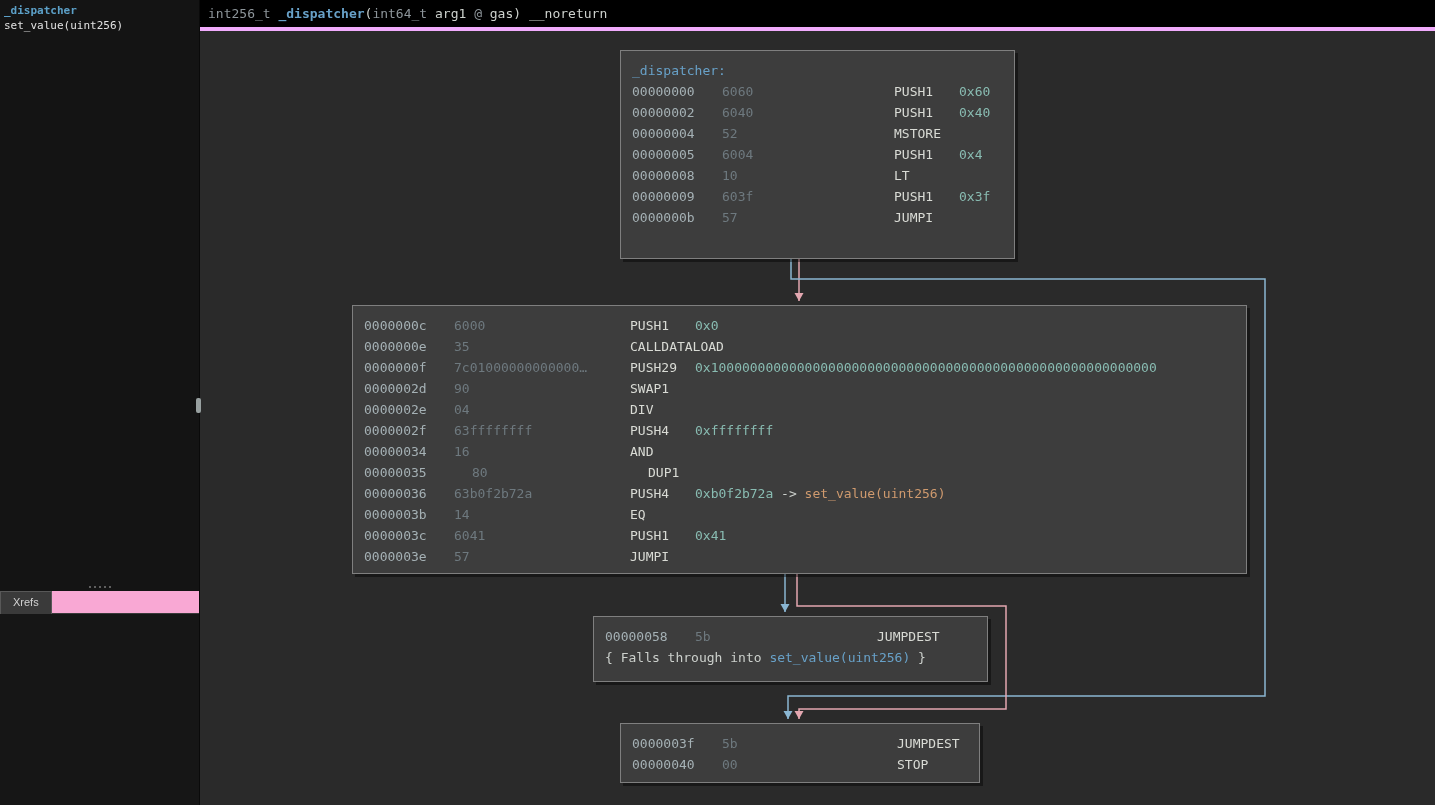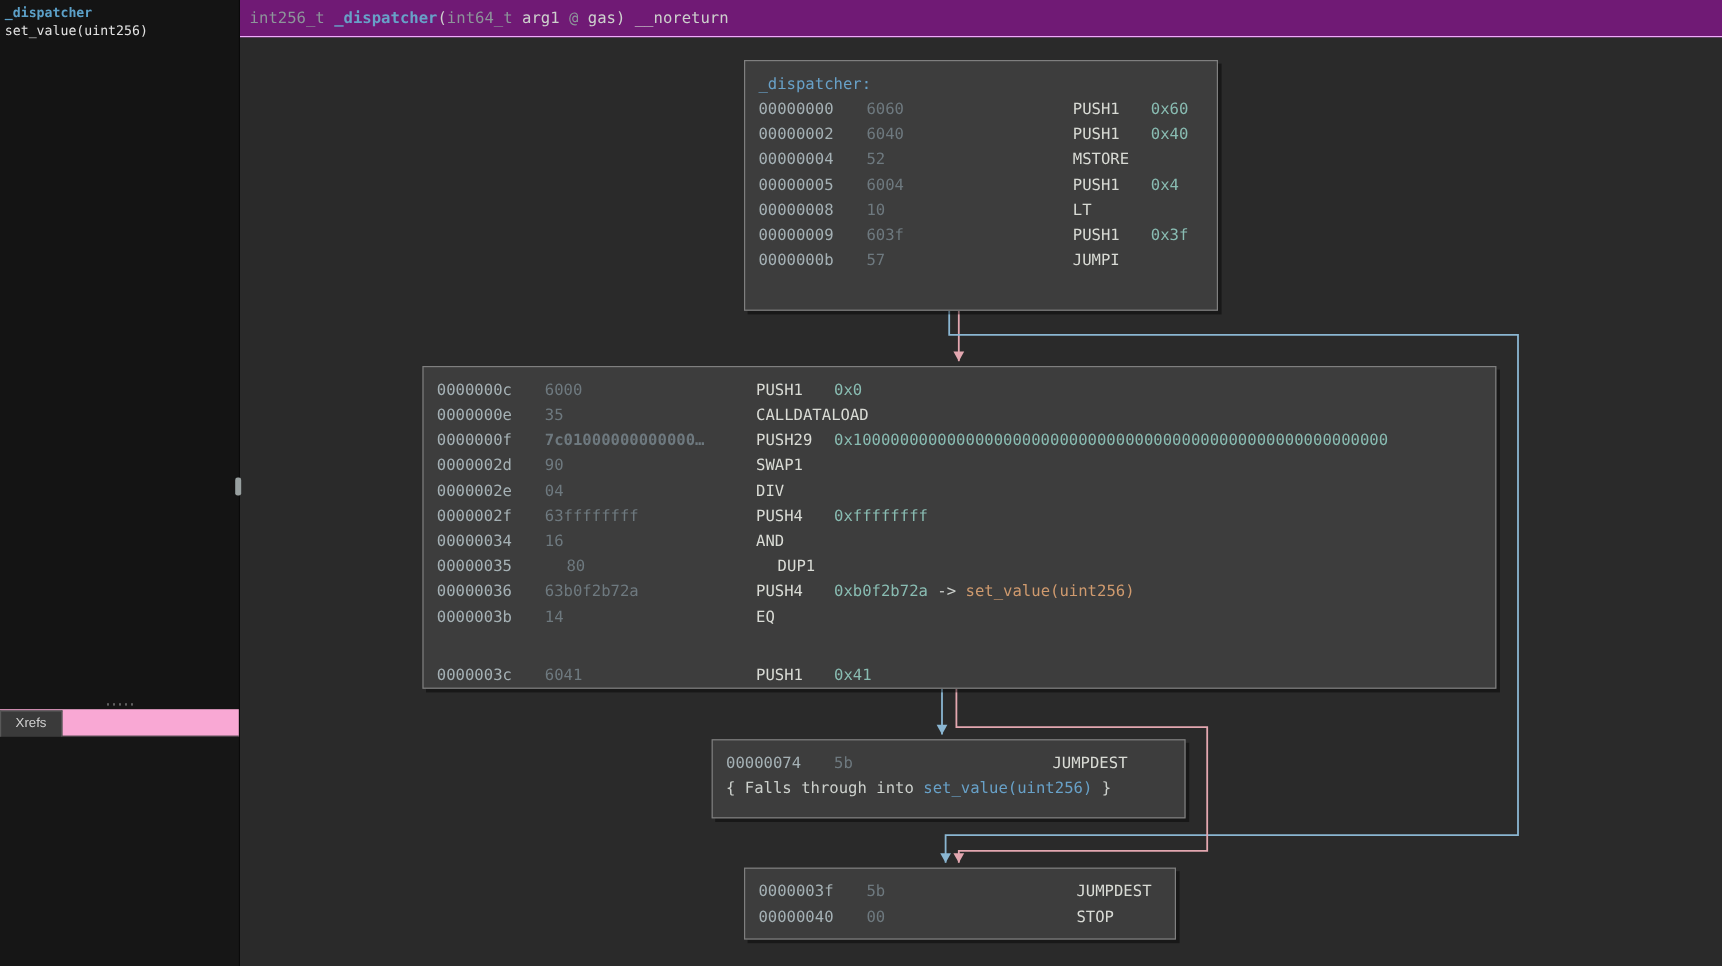--- a/index.html
+++ b/index.html
@@ -18,22 +18,22 @@
   .addr{display:inline-block;color:var(--c-addr)}
   .bytes{display:inline-block;color:var(--c-bytes)}
   .mnem{display:inline-block;min-width:65px;color:var(--c-mnemonic)}
   .op{color:var(--c-operand)}
   .plain{color:var(--c-plain)}
   .sym-call{color:var(--c-symbol_call)}
   .sym-blue{color:var(--c-accent_blue)}
   .label-row{color:var(--c-accent_blue)}
 
   
-  .sigbar{position:absolute;left:200px;top:0;right:0;height:31px;background:#701a75;
-          border-bottom:1px solid #f0abfc;z-index:4;display:flex;align-items:center;
+  .sigbar{position:absolute;left:200px;top:0;right:0;height:31px;background:#000000;
+          border-bottom:4px solid #f0abfc;z-index:4;display:flex;align-items:center;
           padding-left:8px;font-size:13px;white-space:pre}
   .tok-type{color:#8d959a}
   .tok-func{color:var(--c-accent_blue);font-weight:bold}
   .tok-plain{color:#cdd1cd}
 
   
   .sidebar{position:absolute;left:0;top:0;width:200px;height:805px;background:#141414;
            border-right:1px solid #0a0a0a;z-index:10}
   .func-list{position:absolute;top:0;left:0;right:0;height:583px;padding:3px 4px;overflow:hidden}
   .func-item{font-size:11px;line-height:15px;color:#e2e2e2;white-space:pre;cursor:pointer}
@@ -74,33 +74,33 @@
         <div class="row"><span class="addr" style="width: 90px;">00000002</span><span class="bytes" style="width: 172px;">6040</span><span class="insn"><span class="mnem">PUSH1</span><span class="op">0x40</span></span></div>
         <div class="row"><span class="addr" style="width: 90px;">00000004</span><span class="bytes" style="width: 172px;">52</span><span class="insn"><span class="mnem">MSTORE</span></span></div>
         <div class="row"><span class="addr" style="width: 90px;">00000005</span><span class="bytes" style="width: 172px;">6004</span><span class="insn"><span class="mnem">PUSH1</span><span class="op">0x4</span></span></div>
         <div class="row"><span class="addr" style="width: 90px;">00000008</span><span class="bytes" style="width: 172px;">10</span><span class="insn"><span class="mnem">LT</span></span></div>
         <div class="row"><span class="addr" style="width: 90px;">00000009</span><span class="bytes" style="width: 172px;">603f</span><span class="insn"><span class="mnem">PUSH1</span><span class="op">0x3f</span></span></div>
         <div class="row"><span class="addr" style="width: 90px;">0000000b</span><span class="bytes" style="width: 172px;">57</span><span class="insn"><span class="mnem">JUMPI</span></span></div>
       </div>
       <div class="block" style="left: 352px; top: 305px; width: 895px; height: 269px;">
         <div class="row"><span class="addr" style="width: 90px;">0000000c</span><span class="bytes" style="width: 176px;">6000</span><span class="insn"><span class="mnem">PUSH1</span><span class="op">0x0</span></span></div>
         <div class="row"><span class="addr" style="width: 90px;">0000000e</span><span class="bytes" style="width: 176px;">35</span><span class="insn"><span class="mnem">CALLDATALOAD</span></span></div>
-        <div class="row"><span class="addr" style="width: 90px;">0000000f</span><span class="bytes" style="width: 176px; font-weight: bold;">7c01000000000000…</span><span class="insn"><span class="mnem">PUSH29</span><span class="op">0x100000000000000000000000000000000000000000000000000000000</span></span></div>
+        <div class="row"><span class="addr" style="width: 90px;">0000000f</span><span class="bytes" style="width: 176px;">7c01000000000000…</span><span class="insn"><span class="mnem">PUSH29</span><span class="op">0x100000000000000000000000000000000000000000000000000000000</span></span></div>
         <div class="row"><span class="addr" style="width: 90px;">0000002d</span><span class="bytes" style="width: 176px;">90</span><span class="insn"><span class="mnem">SWAP1</span></span></div>
         <div class="row"><span class="addr" style="width: 90px;">0000002e</span><span class="bytes" style="width: 176px;">04</span><span class="insn"><span class="mnem">DIV</span></span></div>
         <div class="row"><span class="addr" style="width: 90px;">0000002f</span><span class="bytes" style="width: 176px;">63ffffffff</span><span class="insn"><span class="mnem">PUSH4</span><span class="op">0xffffffff</span></span></div>
         <div class="row"><span class="addr" style="width: 90px;">00000034</span><span class="bytes" style="width: 176px;">16</span><span class="insn"><span class="mnem">AND</span></span></div>
         <div class="row"><span class="addr" style="width: 90px;">00000035</span><span class="bytes" style="width: 176px; margin-left: 18px;">80</span><span class="insn"><span class="mnem">DUP1</span></span></div>
         <div class="row"><span class="addr" style="width: 90px;">00000036</span><span class="bytes" style="width: 176px;">63b0f2b72a</span><span class="insn"><span class="mnem">PUSH4</span><span class="op">0xb0f2b72a</span><span class="plain"> -&gt; </span><span class="sym-call">set_value(uint256)</span></span></div>
         <div class="row"><span class="addr" style="width: 90px;">0000003b</span><span class="bytes" style="width: 176px;">14</span><span class="insn"><span class="mnem">EQ</span></span></div>
-        <div class="row"><span class="addr" style="width: 90px;">0000003c</span><span class="bytes" style="width: 176px; margin-top: 28px;">6041</span><span class="insn"><span class="mnem">PUSH1</span><span class="op">0x41</span></span></div>
+        <div class="row"><span class="addr" style="width: 90px;">0000003c</span><span class="bytes" style="width: 176px;">6041</span><span class="insn"><span class="mnem">PUSH1</span><span class="op">0x41</span></span></div>
         <div class="row"><span class="addr" style="width: 90px;">0000003e</span><span class="bytes" style="width: 176px;">57</span><span class="insn"><span class="mnem">JUMPI</span></span></div>
       </div>
       <div class="block" style="left: 593px; top: 616px; width: 395px; height: 66px;">
-        <div class="row"><span class="addr" style="width: 90px;">00000074</span><span class="bytes" style="width: 182px;">5b</span><span class="insn"><span class="mnem">JUMPDEST</span></span></div>
+        <div class="row"><span class="addr" style="width: 90px;">00000058</span><span class="bytes" style="width: 182px;">5b</span><span class="insn"><span class="mnem">JUMPDEST</span></span></div>
         <div class="row comment-row"><span class="plain">{ Falls through into </span><span class="sym-blue">set_value(uint256)</span><span class="plain"> }</span></div>
       </div>
       <div class="block" style="left: 620px; top: 723px; width: 360px; height: 60px;">
         <div class="row"><span class="addr" style="width: 90px;">0000003f</span><span class="bytes" style="width: 175px;">5b</span><span class="insn"><span class="mnem">JUMPDEST</span></span></div>
         <div class="row"><span class="addr" style="width: 90px;">00000040</span><span class="bytes" style="width: 175px;">00</span><span class="insn"><span class="mnem">STOP</span></span></div>
       </div>
     </div>
 
   <header class="sigbar">
     <div class="sig"><span class="tok-type">int256_t </span><span class="tok-func">_dispatcher</span><span class="tok-plain">(</span><span class="tok-type">int64_t </span><span class="tok-plain">arg1</span><span class="tok-type"> @ </span><span class="tok-plain">gas</span><span class="tok-plain">) </span><span class="tok-plain">__noreturn</span></div>

